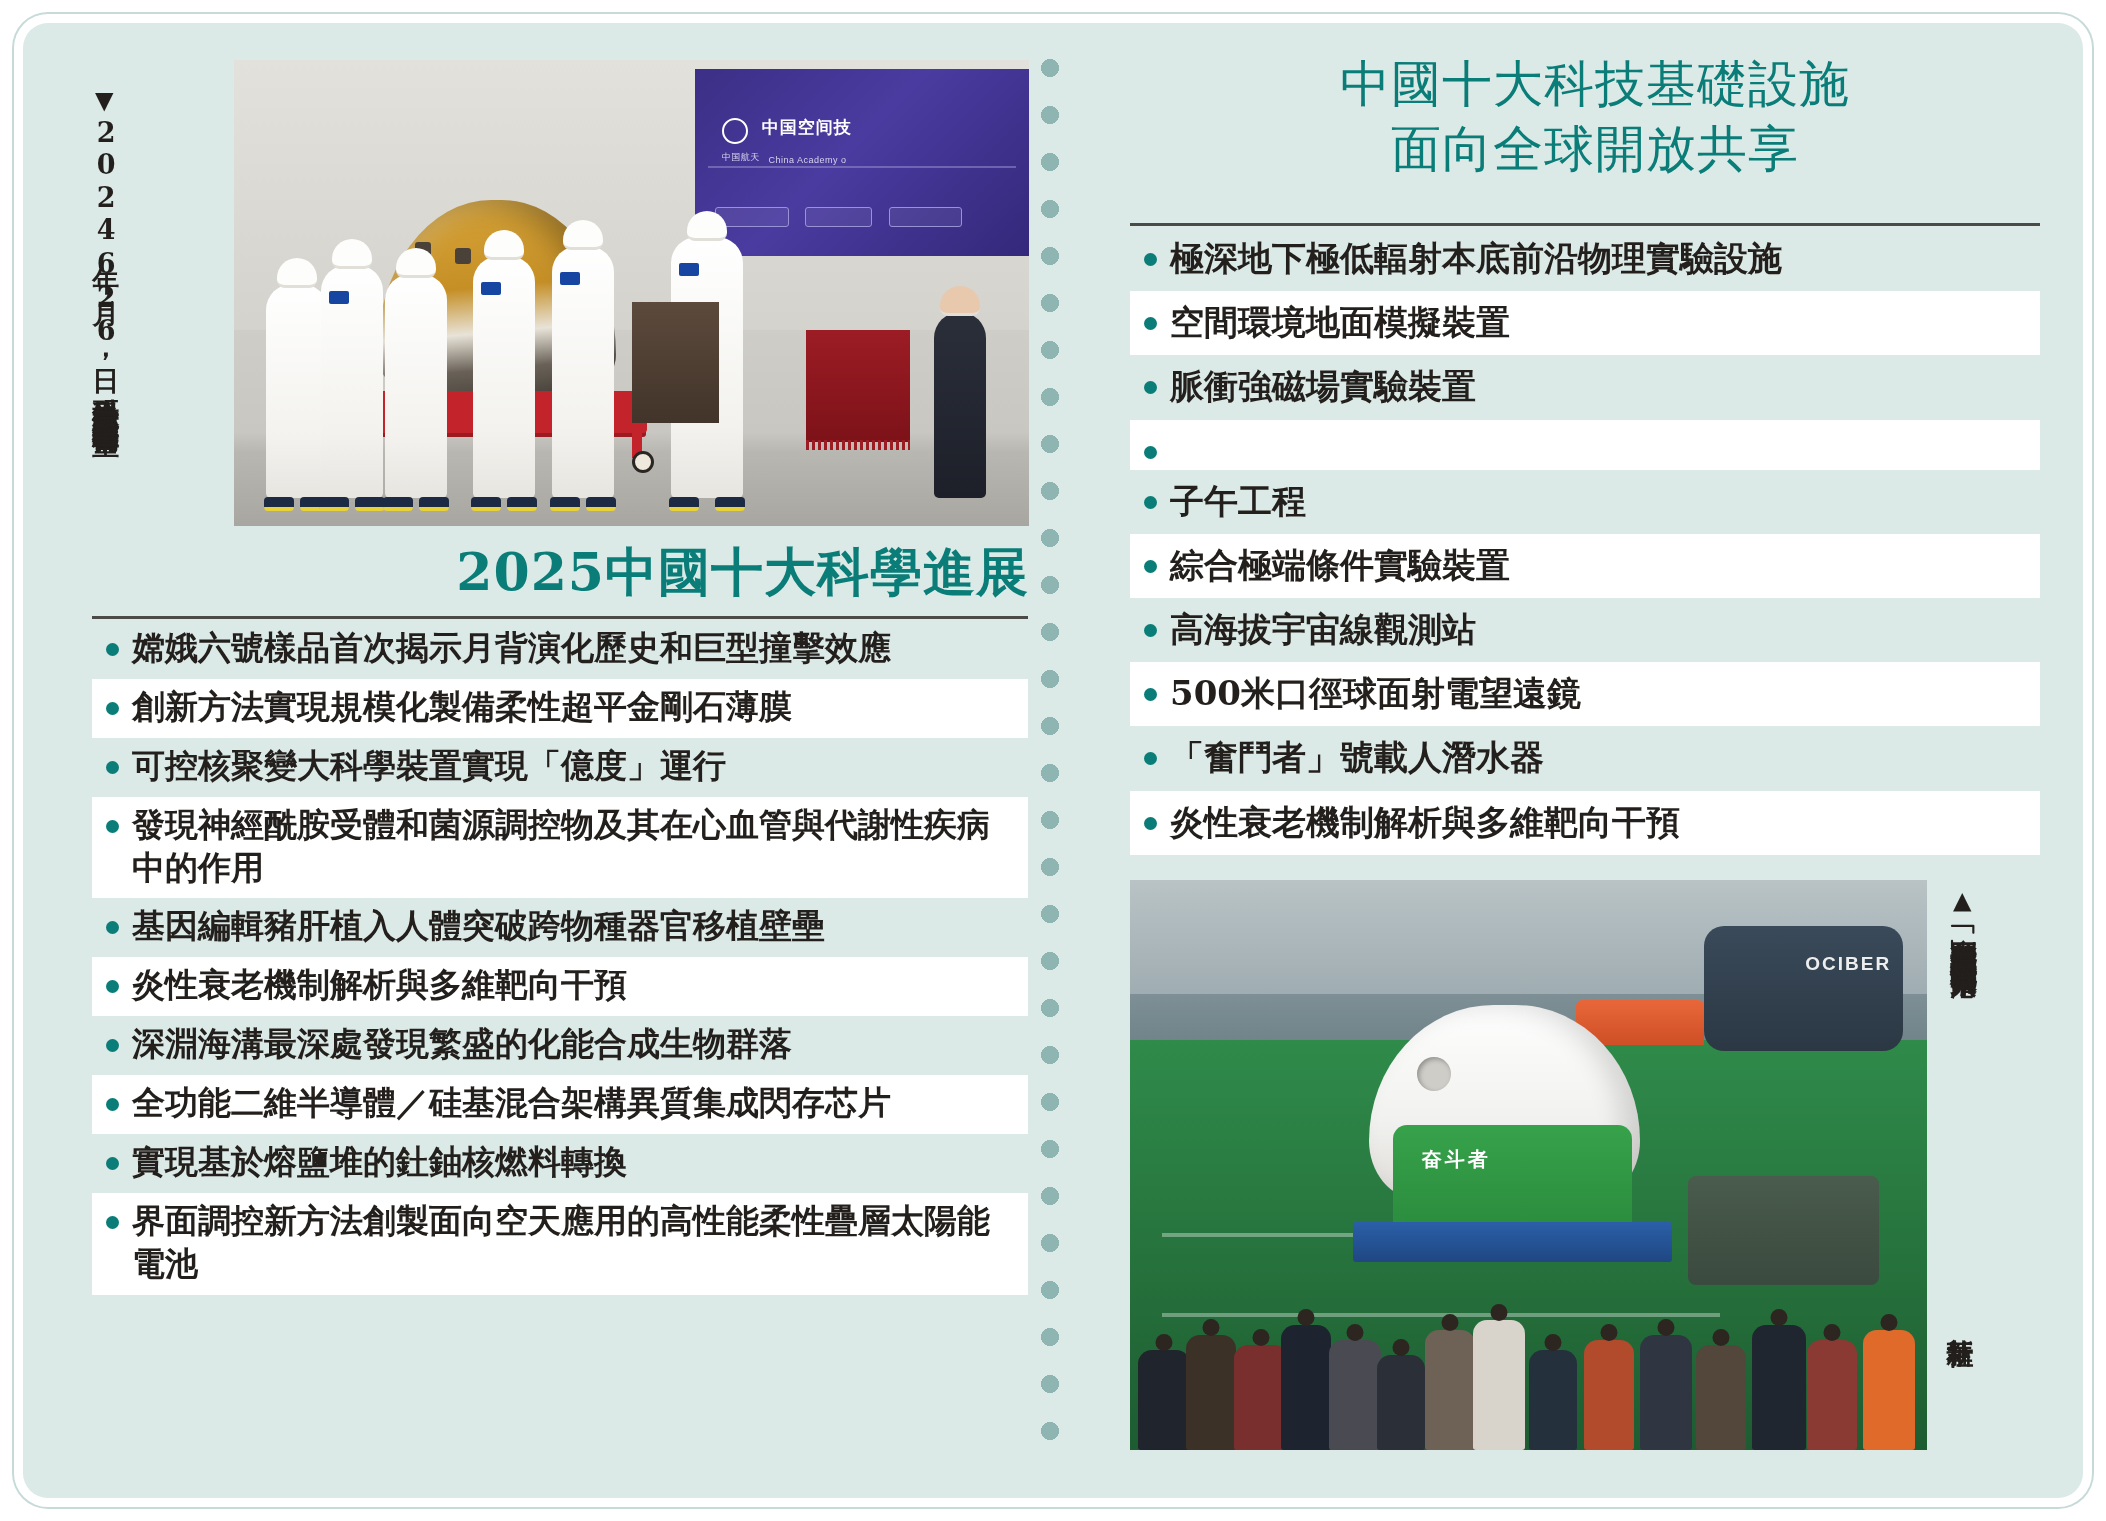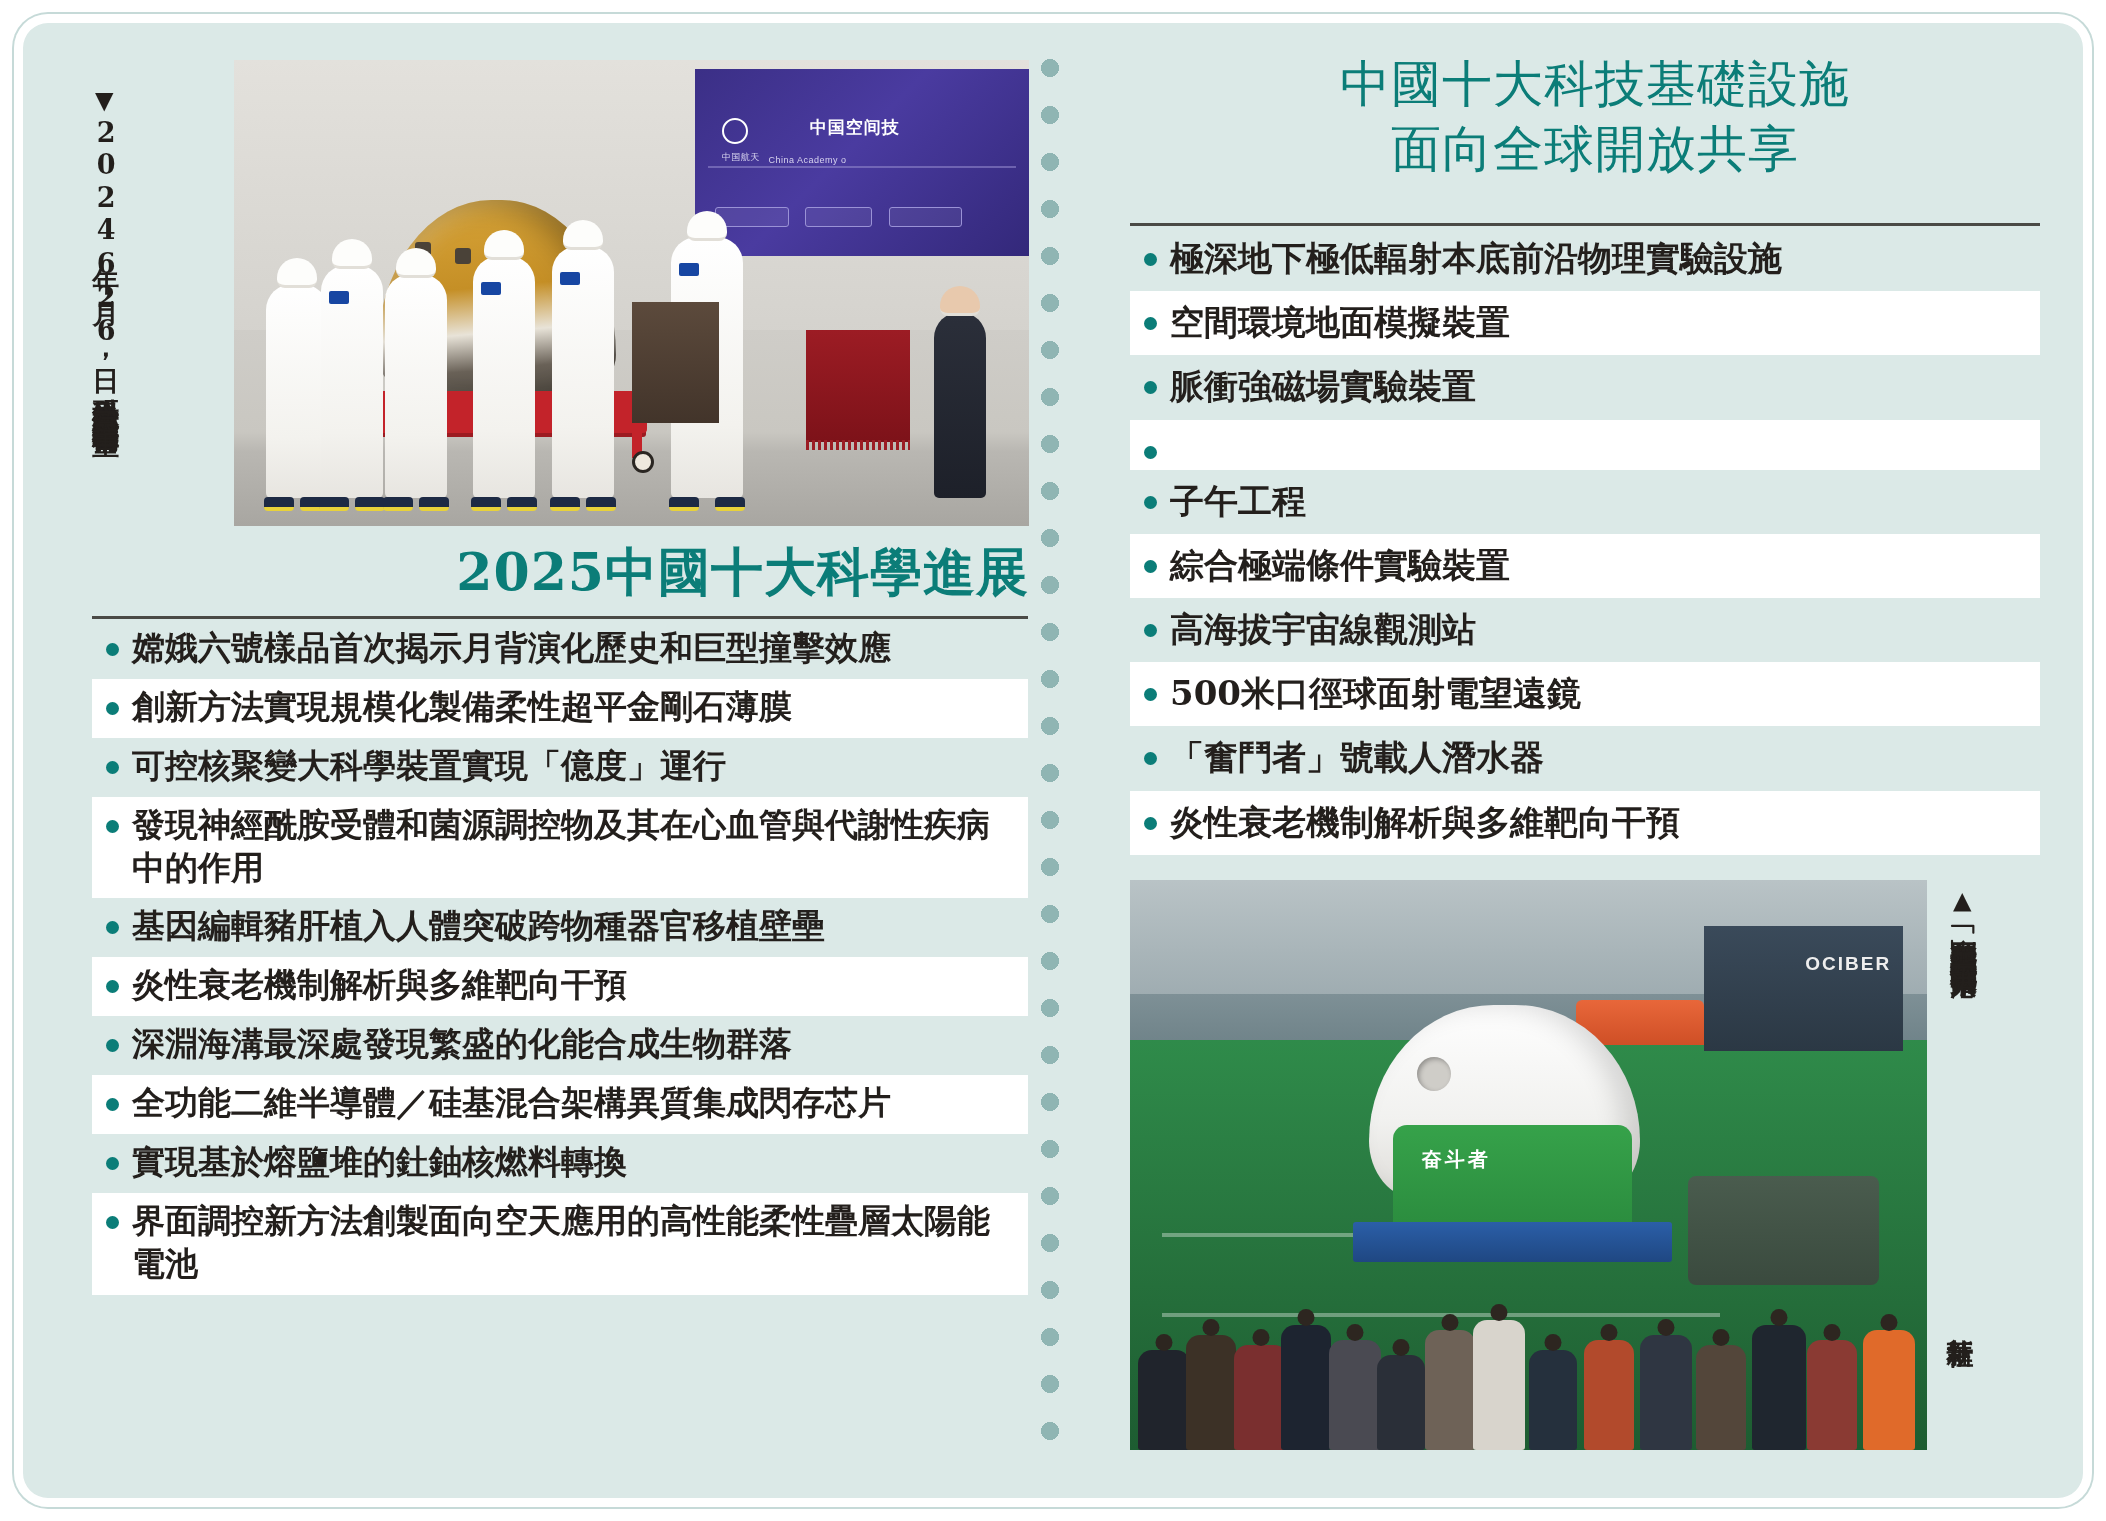--- a/index.html
+++ b/index.html
@@ -62,21 +62,21 @@
   }
   .pc-floor { position:absolute; left:0; top:0; width:100%; height:100%;
     background: linear-gradient(180deg,#cfcdc8 0%,#c9c7c1 52%,#b9b7b2 62%,#a8a6a1 100%); }
   .pc-wall { position:absolute; left:0; top:0; width:100%; height:60%;
     background: linear-gradient(180deg,#e3e1dc 0%,#d4d2cd 100%); }
   .pc-screen { position:absolute; left:58%; top:2%; width:42%; height:40%;
     background: linear-gradient(135deg,#3b2f86 0%,#4a3ba0 45%,#33287a 100%); }
   .pc-screen-line { position:absolute; left:4%; top:52%; width:92%; height:2px; background:#8f86c9; opacity:.6;}
   .pc-logo { position:absolute; left:8%; top:26%; width:26px; height:26px; border-radius:50%;
     border:2px solid #fff; }
-  .pc-logo-txt { position:absolute; left:20%; top:25%; color:#fff; font-size:17px; font-weight:700; letter-spacing:1px;margin-left:48px;}
+  .pc-logo-txt { position:absolute; left:20%; top:25%; color:#fff; font-size:17px; font-weight:700; letter-spacing:1px;}
   .pc-logo-sub { position:absolute; left:8%; top:44%; color:#d8d4ef; font-size:9px; letter-spacing:.5px;}
   .pc-btn { position:absolute; height:20px; border:1px solid #9a92d6; border-radius:3px; top:74%;
     background:rgba(255,255,255,.07);}
   .pc-capsule {
     position:absolute; left:18%; top:30%; width:30%; height:45%;
     border-radius: 48% 48% 38% 38% / 74% 74% 26% 26%;
     background: linear-gradient(175deg,#d9a63a 0%,#c58f26 42%,#e8e3d8 62%,#6a6258 78%,#3c3830 100%);
     box-shadow: inset -18px 0 34px rgba(0,0,0,.35), inset 14px 0 24px rgba(255,255,255,.22);
   }
   .pc-capsule:after { content:""; position:absolute; left:16%; top:20%; width:16px; height:16px;
@@ -195,21 +195,21 @@
     position:absolute; left:33%; top:43%; width:30%; height:20%;
     border-radius: 14px;
     background: linear-gradient(180deg,#36a24a 0%,#2a8a3d 100%);
   }
   .sub-green .label { position:absolute; left:12%; top:18%; color:#fff; font-size:20px; font-weight:700; letter-spacing:3px;}
   .sub-port { position:absolute; left:36%; top:31%; width:34px; height:34px; border-radius:50%;
     background:#cfcdc8; box-shadow: inset 2px 2px 5px rgba(0,0,0,.3);}
   .sub-orange { position:absolute; left:56%; top:21%; width:16%; height:8%;
     background: linear-gradient(180deg,#e8673a 0%,#cf4f26 100%); border-radius:6px 6px 0 0;}
   .sub-crane { position:absolute; left:72%; top:8%; width:25%; height:22%;
-    background: linear-gradient(180deg,#3a4a5a 0%,#2b3844 100%); }
+    background: linear-gradient(180deg,#3a4a5a 0%,#2b3844 100%); border-radius: 20px; }
   .sub-crane .tag { position:absolute; right:6%; top:22%; color:#eee; font-size:19px; font-weight:700; letter-spacing:2px;}
   .sub-trailer { position:absolute; left:28%; top:60%; width:40%; height:7%;
     background: linear-gradient(180deg,#2b5fa8 0%,#1f4782 100%); border-radius:3px;}
   .sub-tarp { position:absolute; left:70%; top:52%; width:24%; height:19%;
     background: linear-gradient(180deg,#4a5c4e 0%,#3a4a3e 100%); border-radius:8px;}
   .crowd {
     position:absolute; left:0; bottom:0; width:100%; height:44%;
   }
   .pp { position:absolute; bottom:0; border-radius:14px 14px 3px 3px; }
   .pp:before { content:""; position:absolute; left:50%; transform:translateX(-50%); top:-16px;

